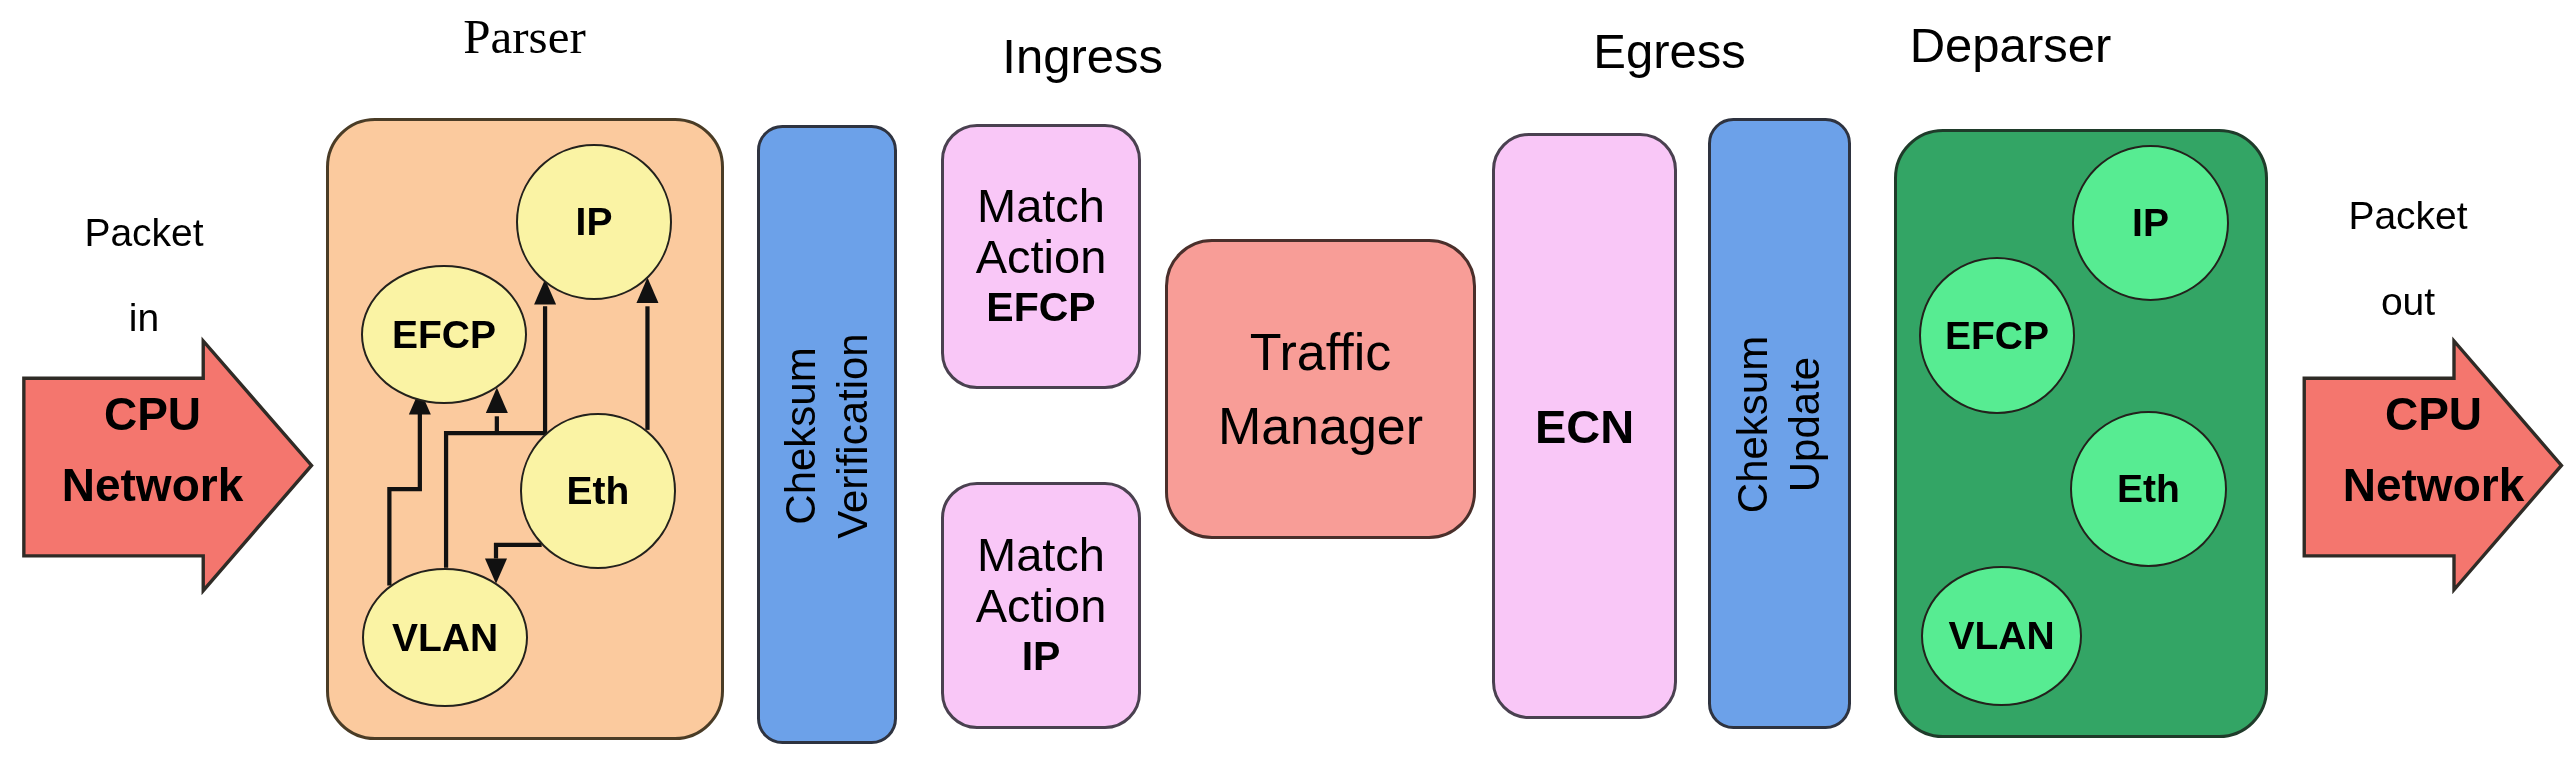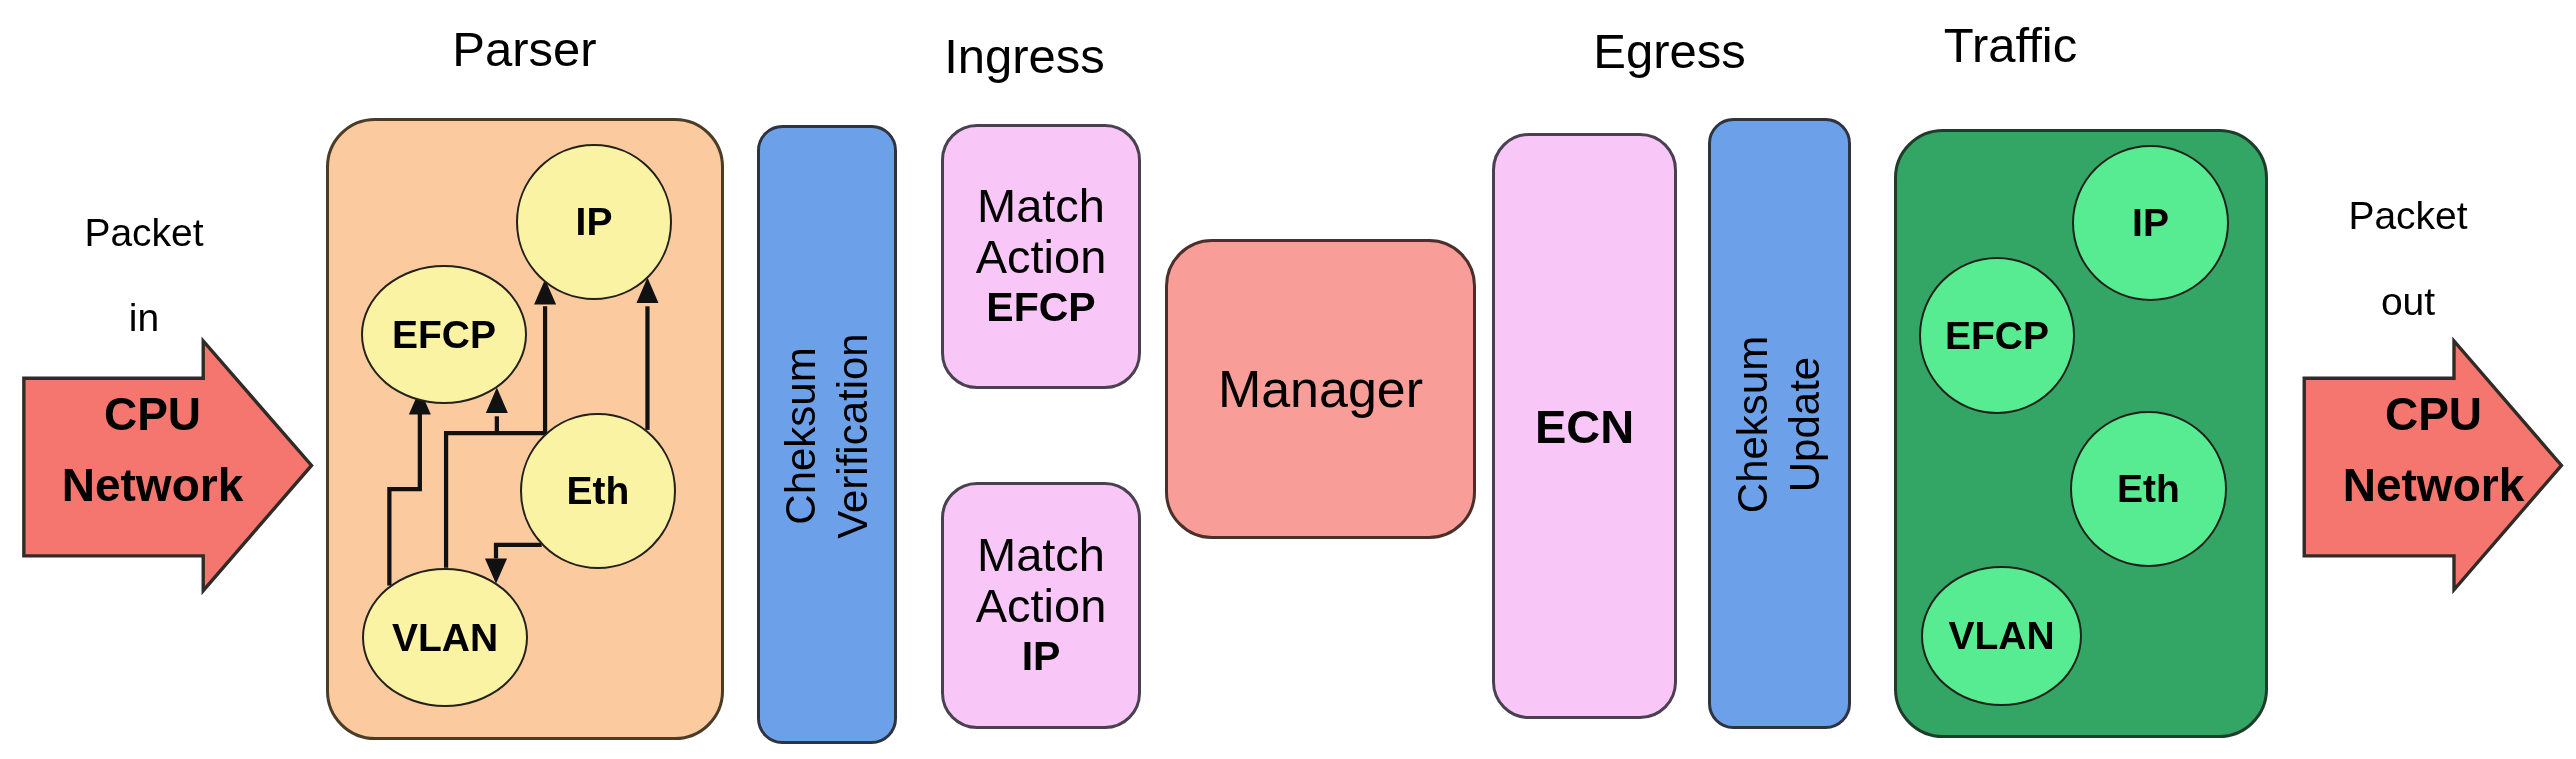--- a/index.html
+++ b/index.html
@@ -92,24 +92,24 @@
   <div class="ellipse c-lgreen node-label" style="left:1919px;top:257px;width:156px;height:157px;">
     <span>EFCP</span>
   </div>
   <div class="ellipse c-lgreen node-label" style="left:2070px;top:411px;width:157px;height:156px;">
     <span>Eth</span>
   </div>
   <div class="ellipse c-lgreen node-label" style="left:1921px;top:566px;width:161px;height:140px;">
     <span>VLAN</span>
   </div>
 
-  <div class="label title" style="left:355px;top:25px;width:339px;">Parser</div>
-  <div class="label title" style="left:855px;top:32px;width:339px;">Ingress</div>
+  <div class="label title" style="left:355px;top:12px;width:339px;font-family:Liberation Serif, serif;">Parser</div>
+  <div class="label title" style="left:824px;top:32px;width:339px;text-align:right;">Ingress</div>
   <div class="label title" style="left:1500px;top:27px;width:339px;">Egress</div>
-  <div class="label title" style="left:1841px;top:21px;width:339px;">Traffic</div>
+  <div class="label title" style="left:1841px;top:21px;width:339px;">Deparser</div>
 
   <div class="stack pkt" style="left:17px;top:190px;width:254px;">
     <div>Packet</div>
     <div>in</div>
   </div>
   <div class="stack pkt" style="left:2281px;top:173px;width:254px;line-height:86px;">
     <div>Packet</div>
     <div>out</div>
   </div>
 
@@ -139,19 +139,20 @@
   <div class="stack" style="left:941px;top:482px;width:200px;height:247px;">
     <div class="ma-line">Match</div>
     <div class="ma-line">Action</div>
     <div class="ma-proto">IP</div>
   </div>
 
   <div class="stack tm-line" style="left:1165px;top:239px;width:311px;height:300px;">
     <div></div>
   </div>
   <div class="stack tm-line" style="left:1165px;top:239px;width:311px;height:300px;">
+    <div>Traffic</div>
     <div>Manager</div>
   </div>
 
   <div class="stack" style="left:1492px;top:133px;width:185px;height:586px;font-weight:bold;font-size:47px;">ECN</div>
 
 </div>
 
 
 </body></html>

